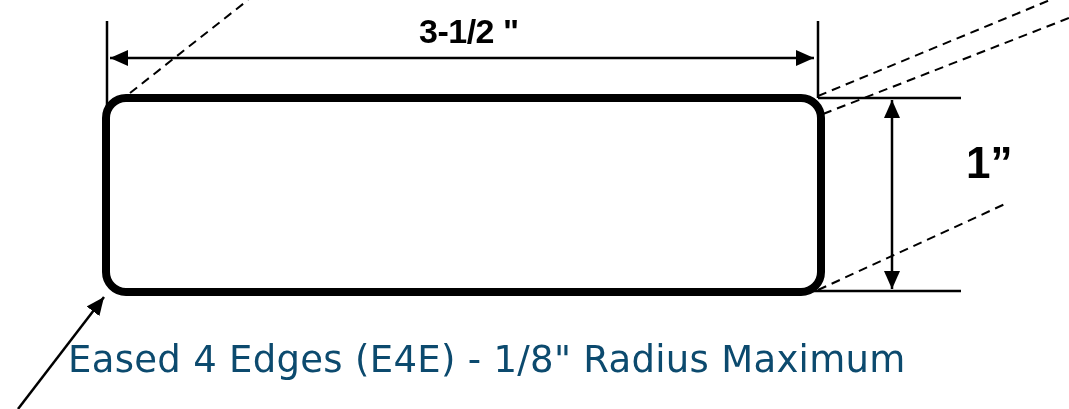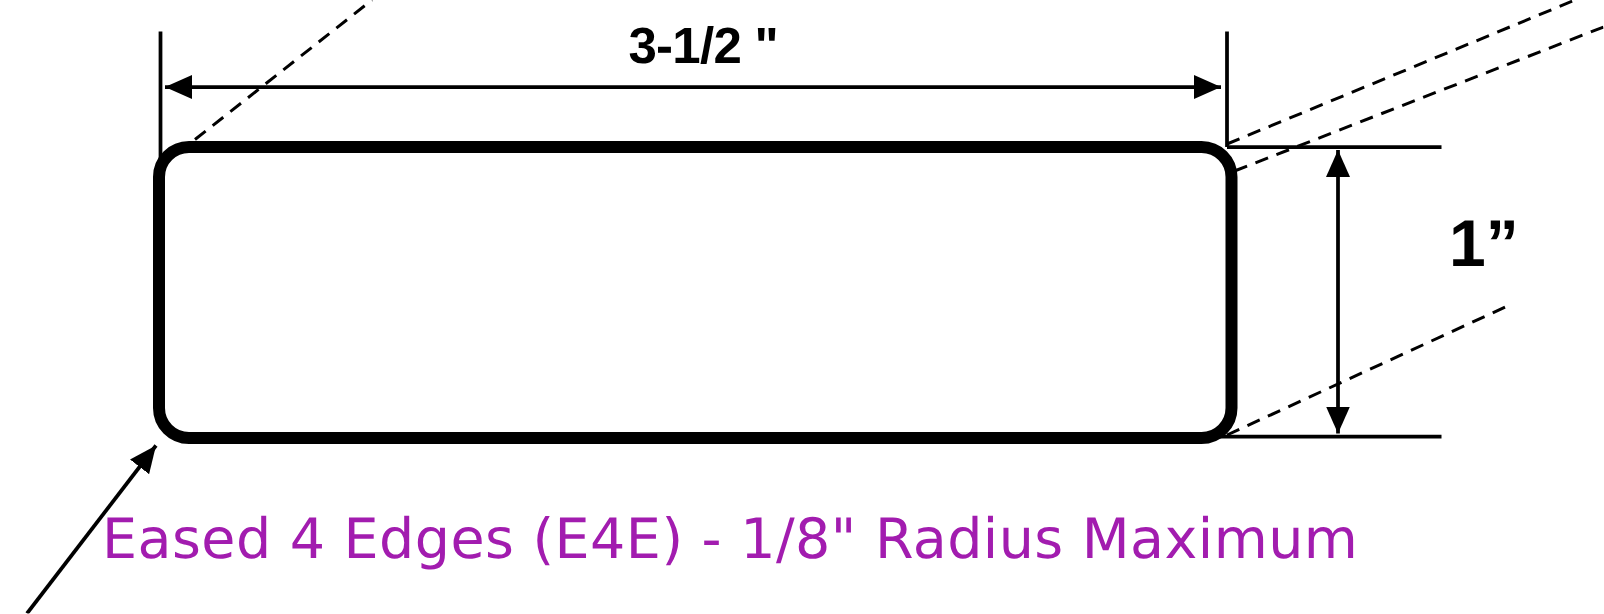--- a/index.html
+++ b/index.html
@@ -12,21 +12,21 @@
       color: #000;
       white-space: nowrap;
     }
     #width-label { left: 419px; top: 12px; font-size: 34px; letter-spacing: -0.5px; }
     #height-label { left: 966px; top: 138px; font-size: 44px; }
     #caption {
       position: absolute;
       left: 68px; top: 338px;
       font-family: "DejaVu Sans", sans-serif;
       font-size: 37px;
-      color: #a21caf;
+      color: #0c4a6e;
       white-space: nowrap;
       letter-spacing: 0.3px;
     }
   </style>
 </head>
 <body>
 
 <svg width="1069" height="409" viewBox="0 0 1069 409">
   <defs>
     <marker id="arrow" viewBox="0 0 10 10" refX="10" refY="5" markerWidth="10" markerHeight="10" markerUnits="userSpaceOnUse" orient="auto-start-reverse">

